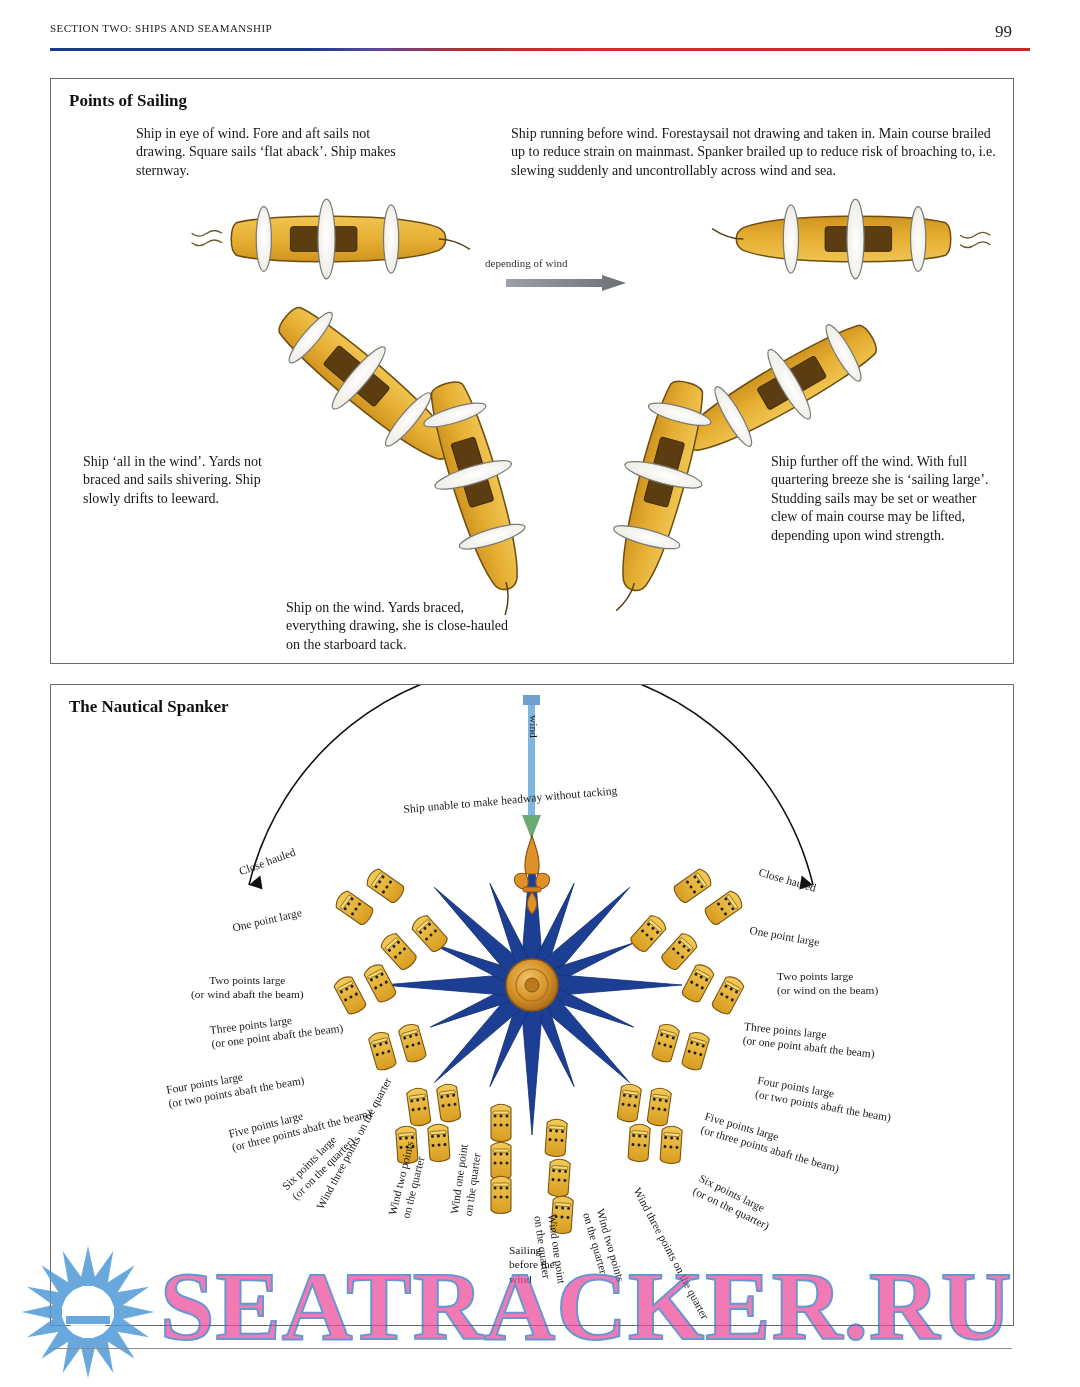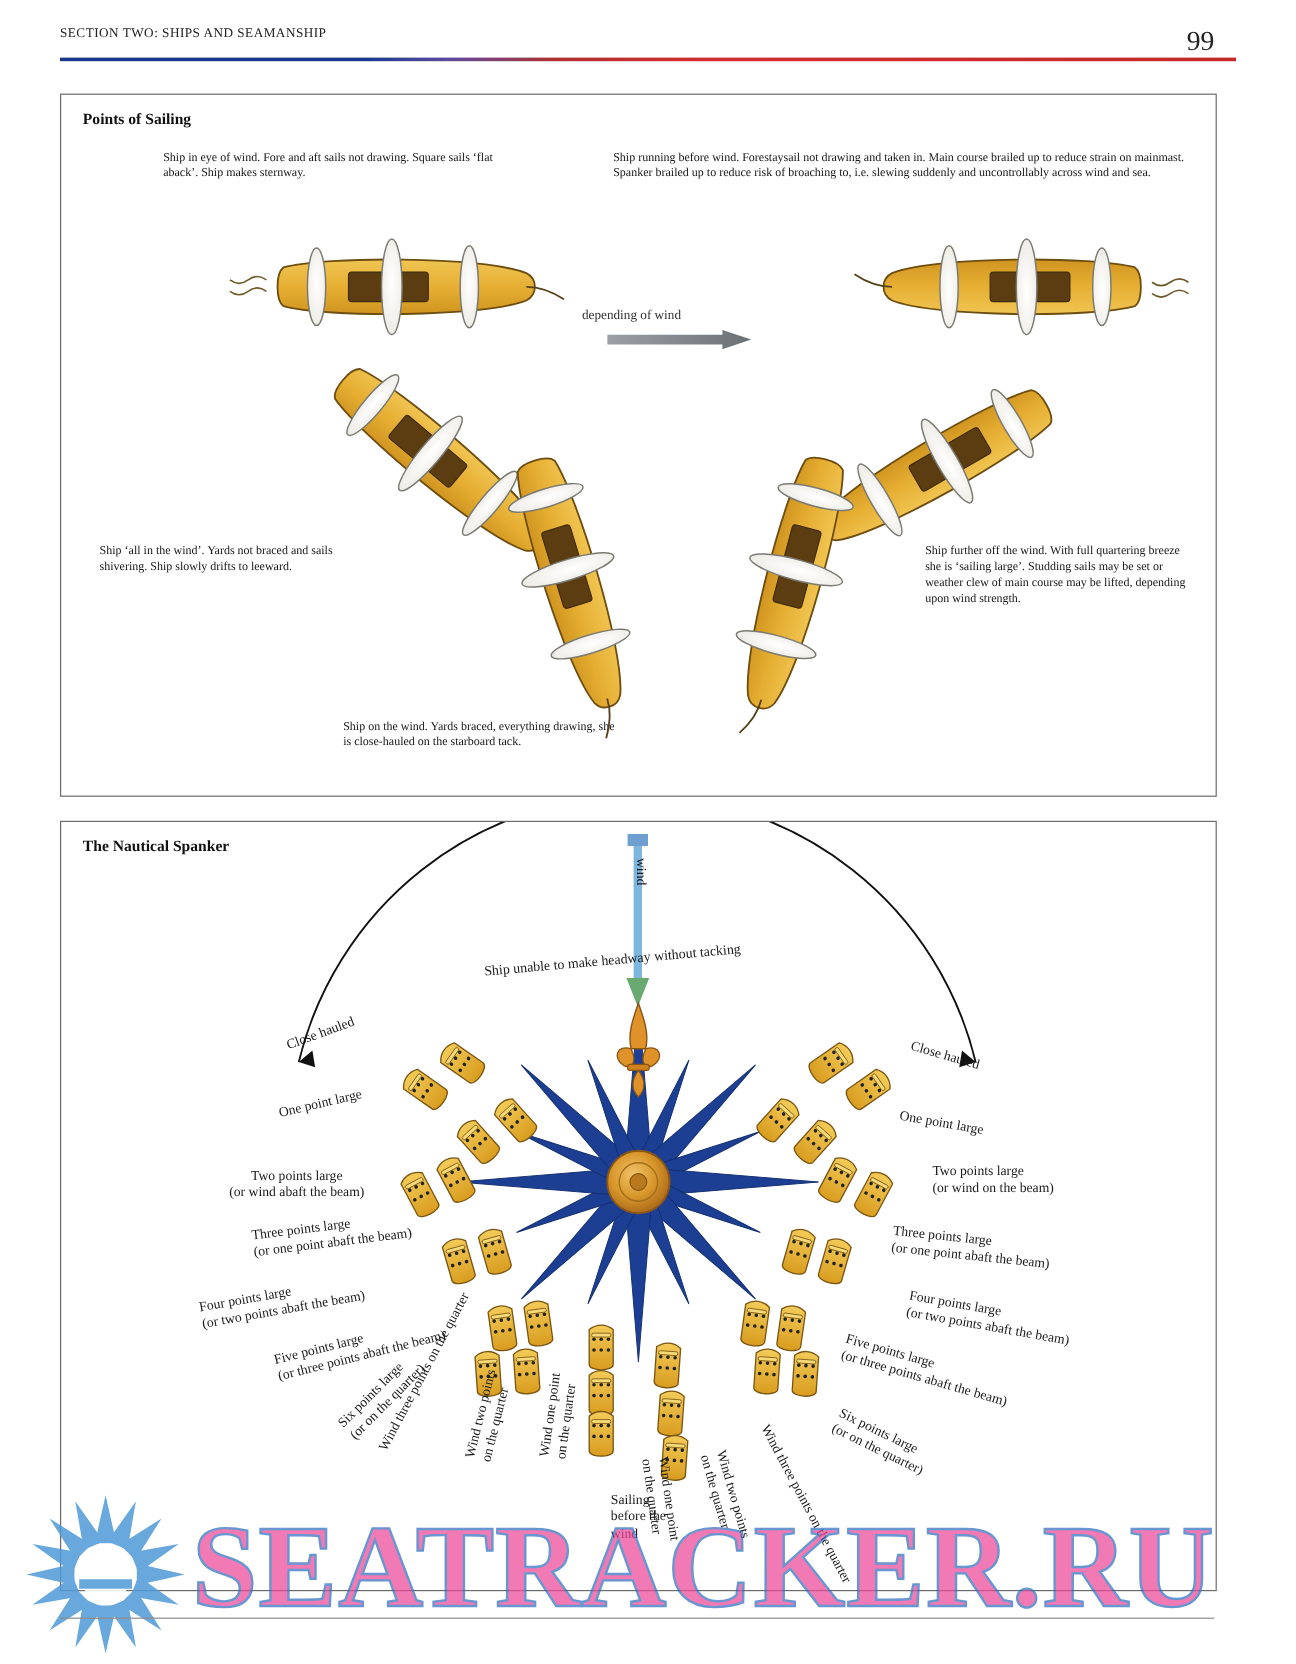--- a/index.html
+++ b/index.html
@@ -31,21 +31,21 @@
     font-family: "Liberation Serif", serif;
     font-size: 11px;
     letter-spacing: 0.4px;
     color: #222;
     white-space: nowrap;
   }
   .page-number {
     position: absolute;
     right: 18px;
     top: 0;
-    font-size: 23px;
+    font-size: 17px;
     color: #222;
     margin-left: 35px;
   }
   .header-rule {
     position: absolute;
     left: 0;
     top: 26px;
     width: 980px;
     height: 3px;
     background: linear-gradient(to right,
@@ -71,30 +71,30 @@
   #panel-compass {
     left: 50px;
     top: 684px;
     width: 962px;
     height: 640px;
   }
   .panel-title {
     position: absolute;
     left: 18px;
     top: 12px;
-    font-size: 13px;
+    font-size: 17px;
     font-weight: bold;
     font-family: "Liberation Serif", serif;
     color: #111;
   }
 
   .caption {
     position: absolute;
     font-family: "Liberation Serif", serif;
-    font-size: 10px;
+    font-size: 14px;
     line-height: 1.32;
     color: #161616;
   }
 
   .tiny-label {
     position: absolute;
     font-family: "Liberation Serif", serif;
     font-size: 11px;
     color: #333;
   }

